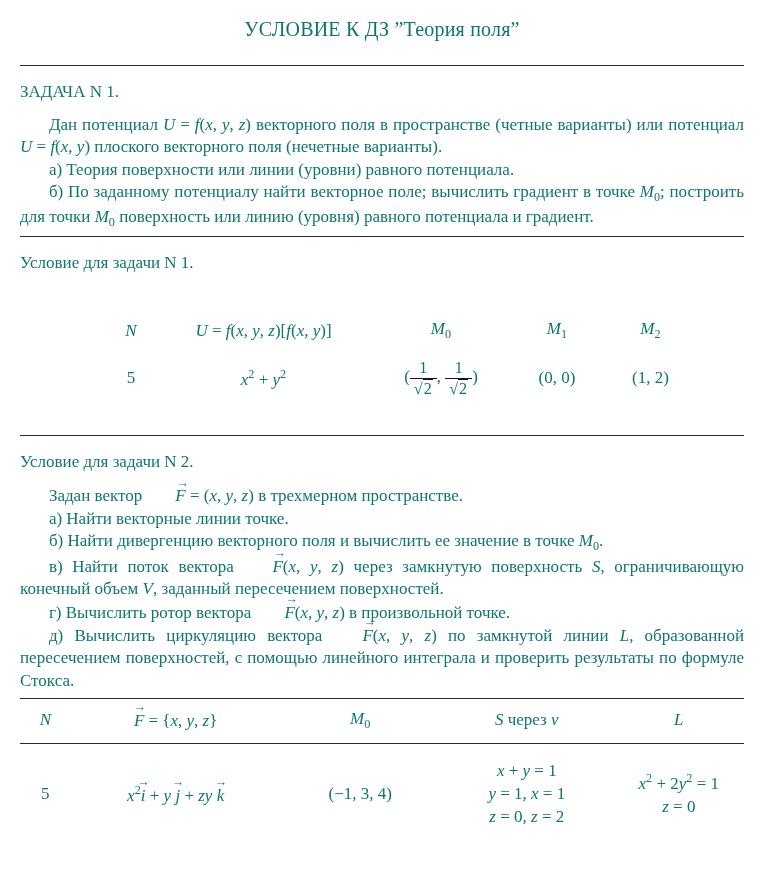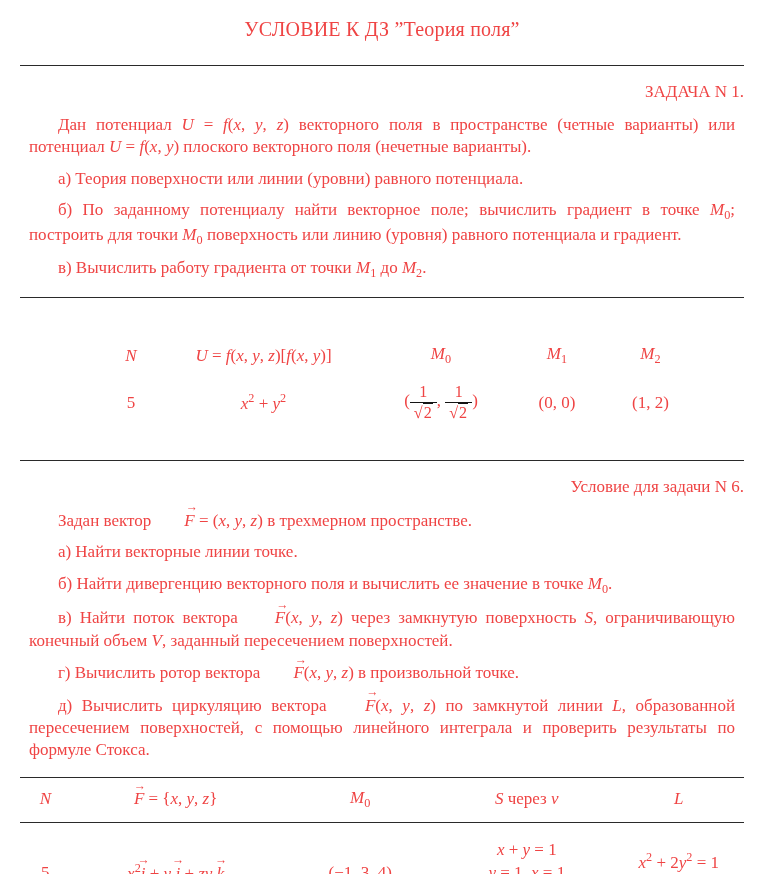--- a/index.html
+++ b/index.html
@@ -3,40 +3,40 @@
 <meta charset="utf-8">
 <style>
   html, body { margin: 0; padding: 0; background: #ffffff; }
   .page {
     box-sizing: border-box;
     width: 764px;
     height: 874px;
     padding: 10px 20px 0 20px;
     font-family: "Liberation Serif", "DejaVu Serif", serif;
     font-size: 17px;
-    color: #ef4444;
+    color: #0f766e;
     background: #ffffff;
     overflow: hidden;
   }
   .doc-title {
     text-align: center;
     font-size: 20px;
     font-weight: normal;
     margin: 8px 0 24px 0;
     letter-spacing: 0.2px;
   }
   .rule { border: 0; border-top: 1.3px solid #2a2a2a; margin: 0; }
   .section-heading {
-    text-align: right;
+    text-align: left;
     font-size: 17px;
     font-weight: normal;
     margin: 16px 0 12px 0;
   }
   .para {
-    margin: 9px;
+    margin: 0;
     line-height: 1.32;
     text-indent: 1.7em;
     text-align: justify;
   }
   .gap-sm { height: 6px; }
   
   i { font-style: italic; }
   sub { font-size: 0.72em; }
   sup { font-size: 0.72em; }
   .frac {
@@ -85,43 +85,43 @@
 
   <h1 class="doc-title">УСЛОВИЕ К ДЗ ”Теория поля”</h1>
 
   <hr class="rule">
 
   <h2 class="section-heading">ЗАДАЧА N 1.</h2>
 
   <p class="para">Дан потенциал <i>U</i> = <i>f</i>(<i>x</i>, <i>y</i>, <i>z</i>) векторного поля в пространстве (четные варианты) или потенциал <i>U</i> = <i>f</i>(<i>x</i>, <i>y</i>) плоского векторного поля (нечетные варианты).</p>
   <p class="para">а) Теория поверхности или линии (уровни) равного потенциала.</p>
   <p class="para">б) По заданному потенциалу найти векторное поле; вычислить градиент в точке <i>M</i><sub>0</sub>; построить для точки <i>M</i><sub>0</sub> поверхность или линию (уровня) равного потенциала и градиент.</p>
-  <p class="para">в) Вычислить работу градиента от точки <i>M</i><sub>1</sub> до <i>M</i><sub>2</sub>.</p>
 
   <div class="gap-sm"></div>
   <hr class="rule">
 
+  <h2 class="section-heading">Условие для задачи N 1.</h2>
 
   <div class="t1">
     <div class="cell"><i>N</i></div>
     <div class="cell"><i>U</i> = <i>f</i>(<i>x</i>, <i>y</i>, <i>z</i>)[<i>f</i>(<i>x</i>, <i>y</i>)]</div>
     <div class="cell"><i>M</i><sub>0</sub></div>
     <div class="cell"><i>M</i><sub>1</sub></div>
     <div class="cell"><i>M</i><sub>2</sub></div>
 
     <div class="cell">5</div>
     <div class="cell"><i>x</i><sup>2</sup> + <i>y</i><sup>2</sup></div>
     <div class="cell">(<span class="frac"><span class="fnum">1</span><span class="fden">√<span class="srt">2</span></span></span>, <span class="frac"><span class="fnum">1</span><span class="fden">√<span class="srt">2</span></span></span>)</div>
     <div class="cell">(0, 0)</div>
     <div class="cell">(1, 2)</div>
   </div>
 
   <hr class="rule">
 
-  <h2 class="section-heading">Условие для задачи N 6.</h2>
+  <h2 class="section-heading">Условие для задачи N 2.</h2>
 
   <p class="para">Задан вектор <span class="vec"><i>F</i></span> = (<i>x</i>, <i>y</i>, <i>z</i>) в трехмерном пространстве.</p>
   <p class="para">а) Найти векторные линии точке.</p>
   <p class="para">б) Найти дивергенцию векторного поля и вычислить ее значение в точке <i>M</i><sub>0</sub>.</p>
   <p class="para">в) Найти поток вектора <span class="vec"><i>F</i></span>(<i>x</i>, <i>y</i>, <i>z</i>) через замкнутую поверхность <i>S</i>, ограничивающую конечный объем <i>V</i>, заданный пересечением поверхностей.</p>
   <p class="para">г) Вычислить ротор вектора <span class="vec"><i>F</i></span>(<i>x</i>, <i>y</i>, <i>z</i>) в произвольной точке.</p>
   <p class="para">д) Вычислить циркуляцию вектора <span class="vec"><i>F</i></span>(<i>x</i>, <i>y</i>, <i>z</i>) по замкнутой линии <i>L</i>, образованной пересечением поверхностей, с помощью линейного интеграла и проверить результаты по формуле Стокса.</p>
 
   <div class="gap-sm"></div>
   <hr class="rule">

